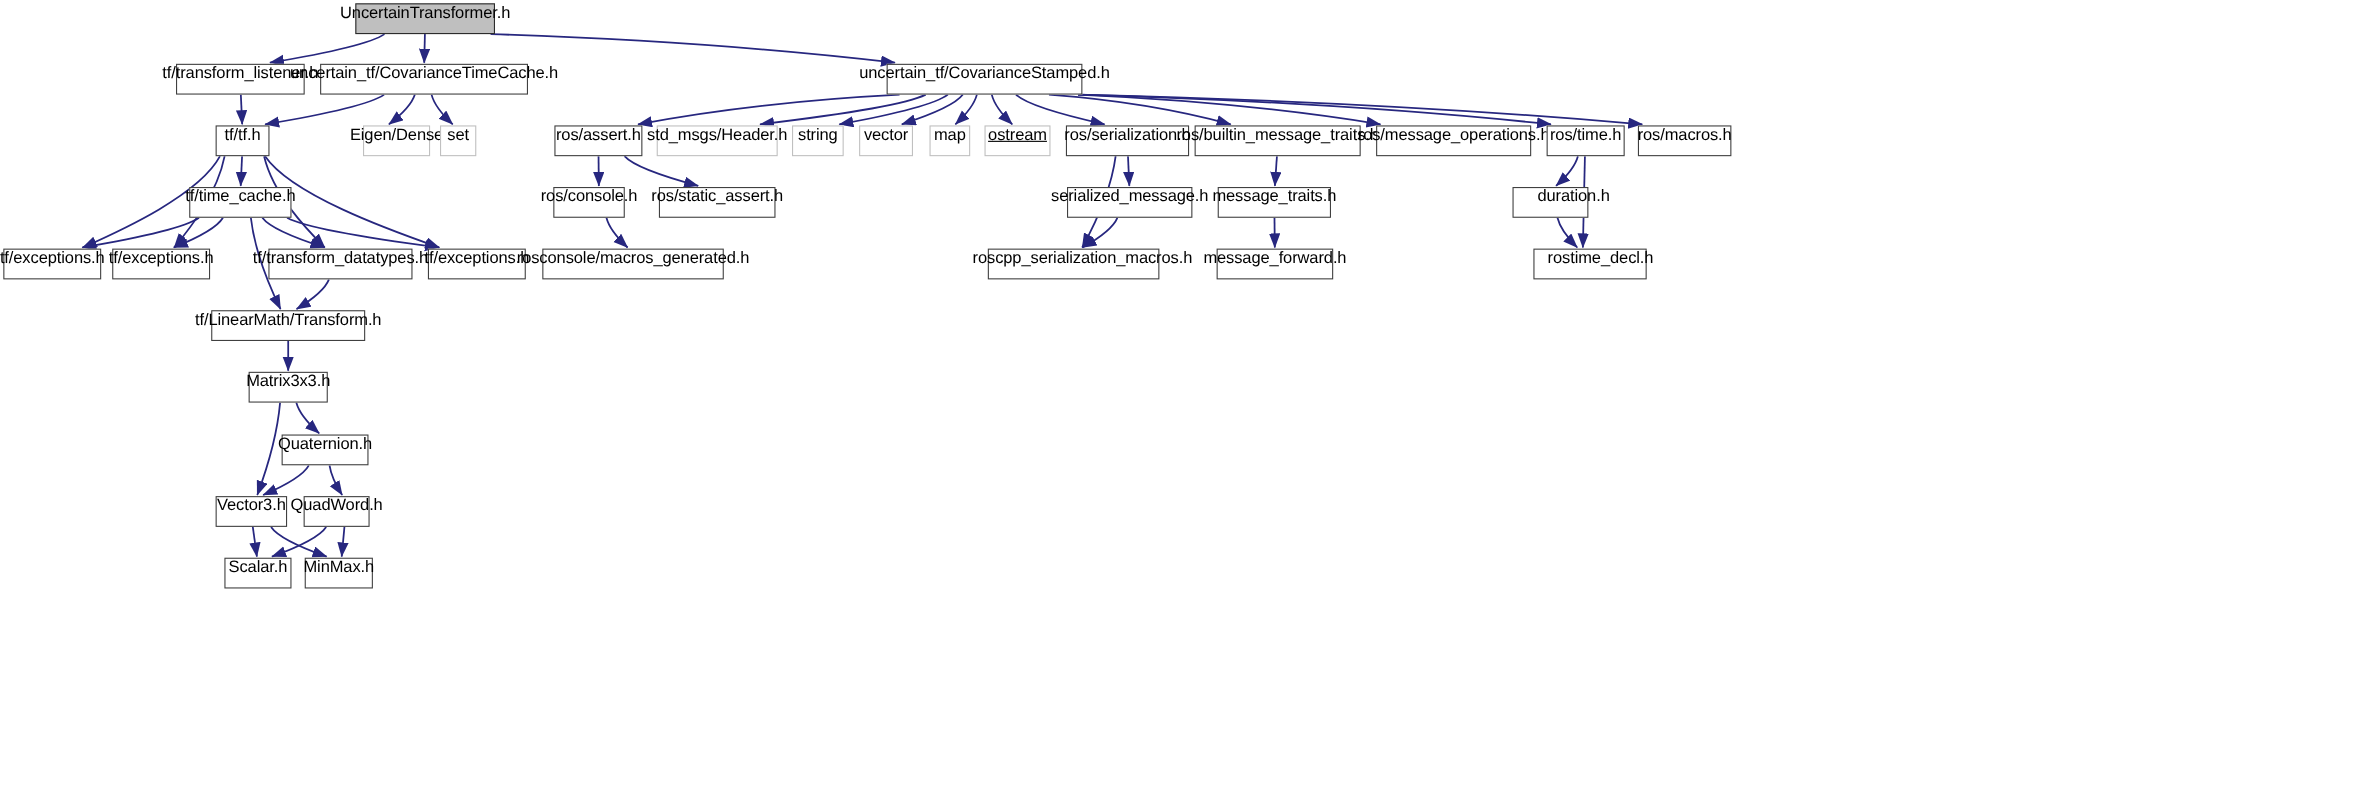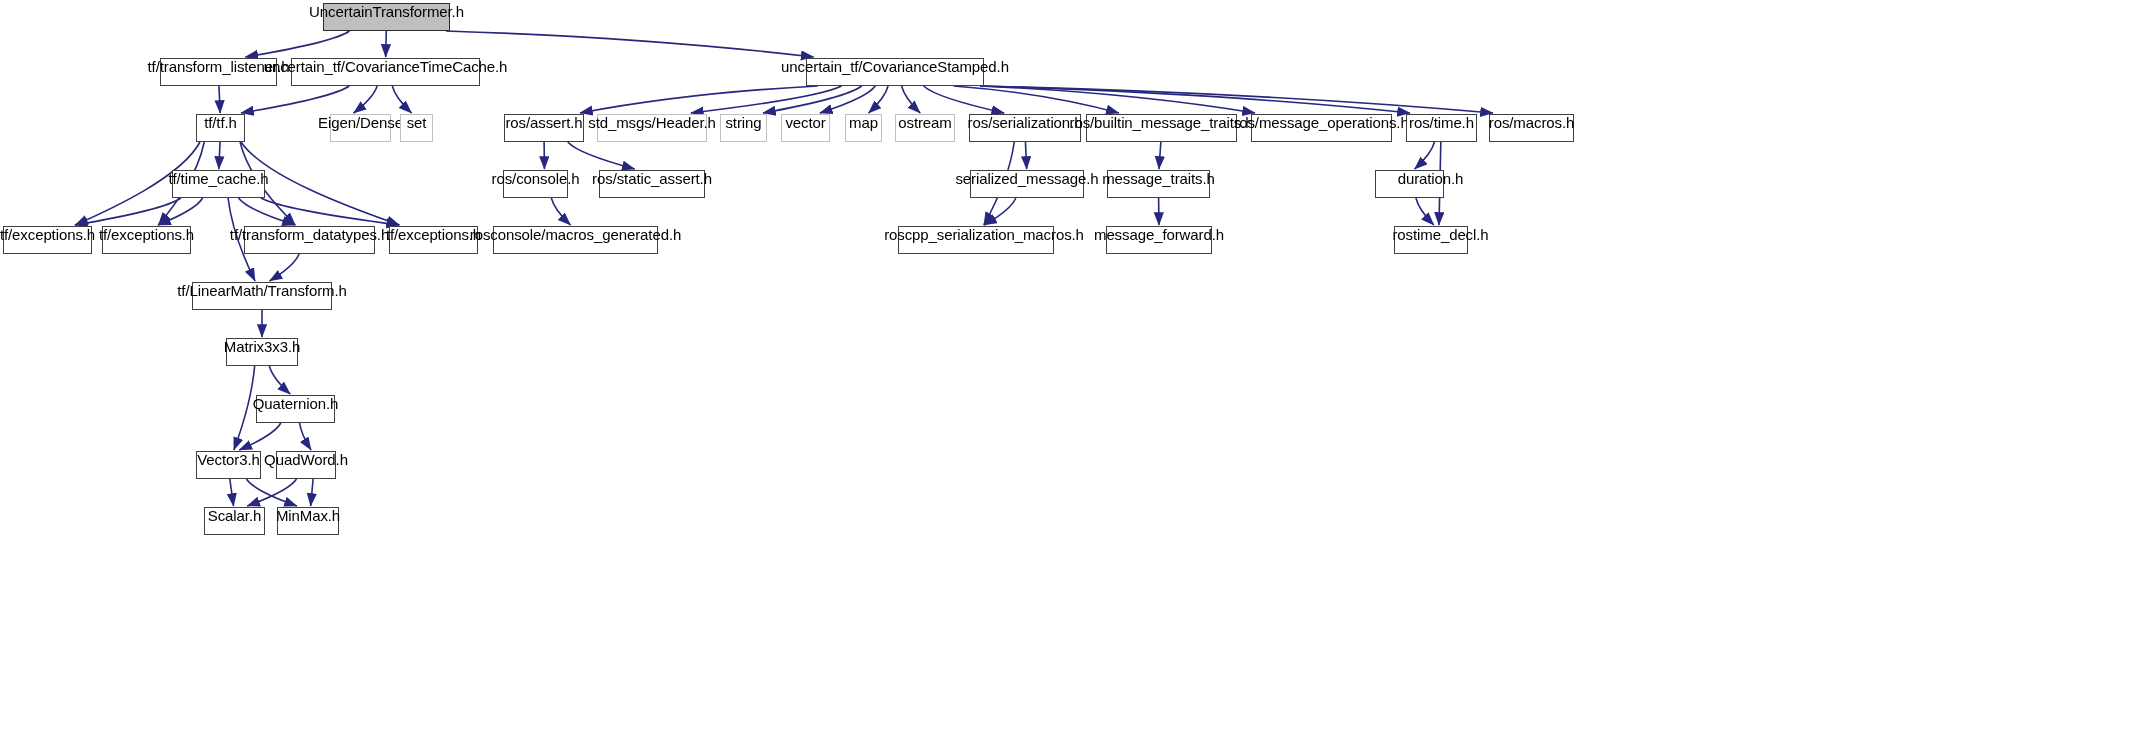--- a/index.html
+++ b/index.html
@@ -142,21 +142,21 @@
       </div>
       <div class="node sys" style="left: 720px; top: 114px; width: 47px;">
         <span class="node-label">string</span>
       </div>
       <div class="node sys" style="left: 781px; top: 114px; width: 49px;">
         <span class="node-label">vector</span>
       </div>
       <div class="node sys" style="left: 845px; top: 114px; width: 37px;">
         <span class="node-label">map</span>
       </div>
-      <div class="node sys" style="left: 895px; top: 114px; width: 60px;">
+      <div class="node sys" style="left: 895px; top: 114px; width: 60px; text-decoration: underline;">
         <span class="node-label">ostream</span>
       </div>
       <div class="node" style="left: 969px; top: 114px; width: 112px;">
         <span class="node-label">ros/serialization.h</span>
       </div>
       <div class="node" style="left: 1086px; top: 114px; width: 151px;">
         <span class="node-label">ros/builtin_message_traits.h</span>
       </div>
       <div class="node" style="left: 1251px; top: 114px; width: 141px;">
         <span class="node-label">ros/message_operations.h</span>
@@ -199,21 +199,21 @@
       </div>
       <div class="node" style="left: 493px; top: 226px; width: 165px;">
         <span class="node-label">rosconsole/macros_generated.h</span>
       </div>
       <div class="node" style="left: 898px; top: 226px; width: 156px; padding-left: 16px;">
         <span class="node-label">roscpp_serialization_macros.h</span>
       </div>
       <div class="node" style="left: 1106px; top: 226px; width: 106px;">
         <span class="node-label">message_forward.h</span>
       </div>
-      <div class="node" style="left: 1394px; top: 226px; width: 74px; padding-left: 19px;">
+      <div class="node" style="left: 1394px; top: 226px; width: 103px; padding-left: 19px;">
         <span class="node-label">rostime_decl.h</span>
       </div>
       <div class="node" style="left: 192px; top: 282px; width: 140px;">
         <span class="node-label">tf/LinearMath/Transform.h</span>
       </div>
       <div class="node" style="left: 226px; top: 338px; width: 72px;">
         <span class="node-label">Matrix3x3.h</span>
       </div>
       <div class="node" style="left: 256px; top: 395px; width: 79px;">
         <span class="node-label">Quaternion.h</span>

